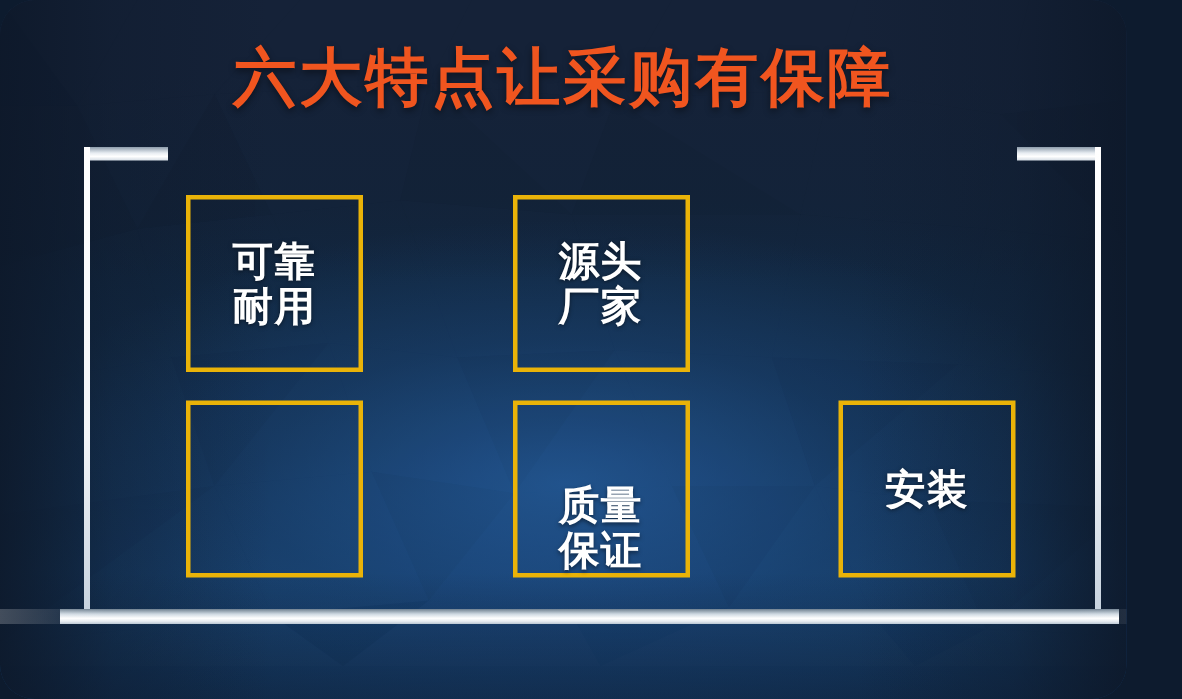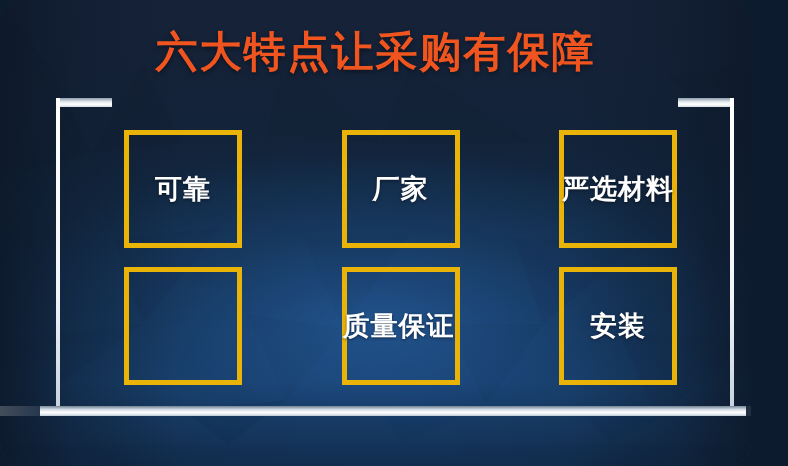--- a/index.html
+++ b/index.html
@@ -126,24 +126,24 @@
     position: absolute;
     left: 124px;
     top: 130px;
     width: 553px;
     height: 255px;
     display: grid;
     grid-template-columns: 118px 1fr 118px 1fr 118px;
     grid-template-rows: 118px 1fr 118px;
   }
   .cell {
-    border: 5px solid #eab308;
+    border: 3px solid #eab308;
     box-sizing: border-box;
     display: flex;
-    flex-direction: row;
+    flex-direction: column;
     align-items: center;
     justify-content: center;
     color: #ffffff;
   }
   .cell .l1, .cell .l2 {
     font-size: 27px;
     line-height: 30px;
     font-weight: bold;
     letter-spacing: 1px;
     white-space: nowrap;
@@ -234,30 +234,28 @@
     <div class="f-left"></div>
     <div class="f-right"></div>
     <div class="f-bottom"></div>
     <div class="f-bottom-fade"></div>
   </div>
 
   <div class="grid">
 
     <div class="cell c1">
       <div class="l1">可靠</div>
+      <div class="l2">耐用</div>
     </div>
 
     <div class="cell c2">
+      <div class="l1">源头</div>
       <div class="l2">厂家</div>
     </div>
 
-    <div class="cell c3">
-      <div class="l1">严选</div>
-      <div class="l2">材料</div>
-    </div>
 
     <div class="cell c4">
     </div>
 
     <div class="cell c5">
       <div class="l1">质量</div>
       <div class="l2">保证</div>
     </div>
 
     <div class="cell c6">

